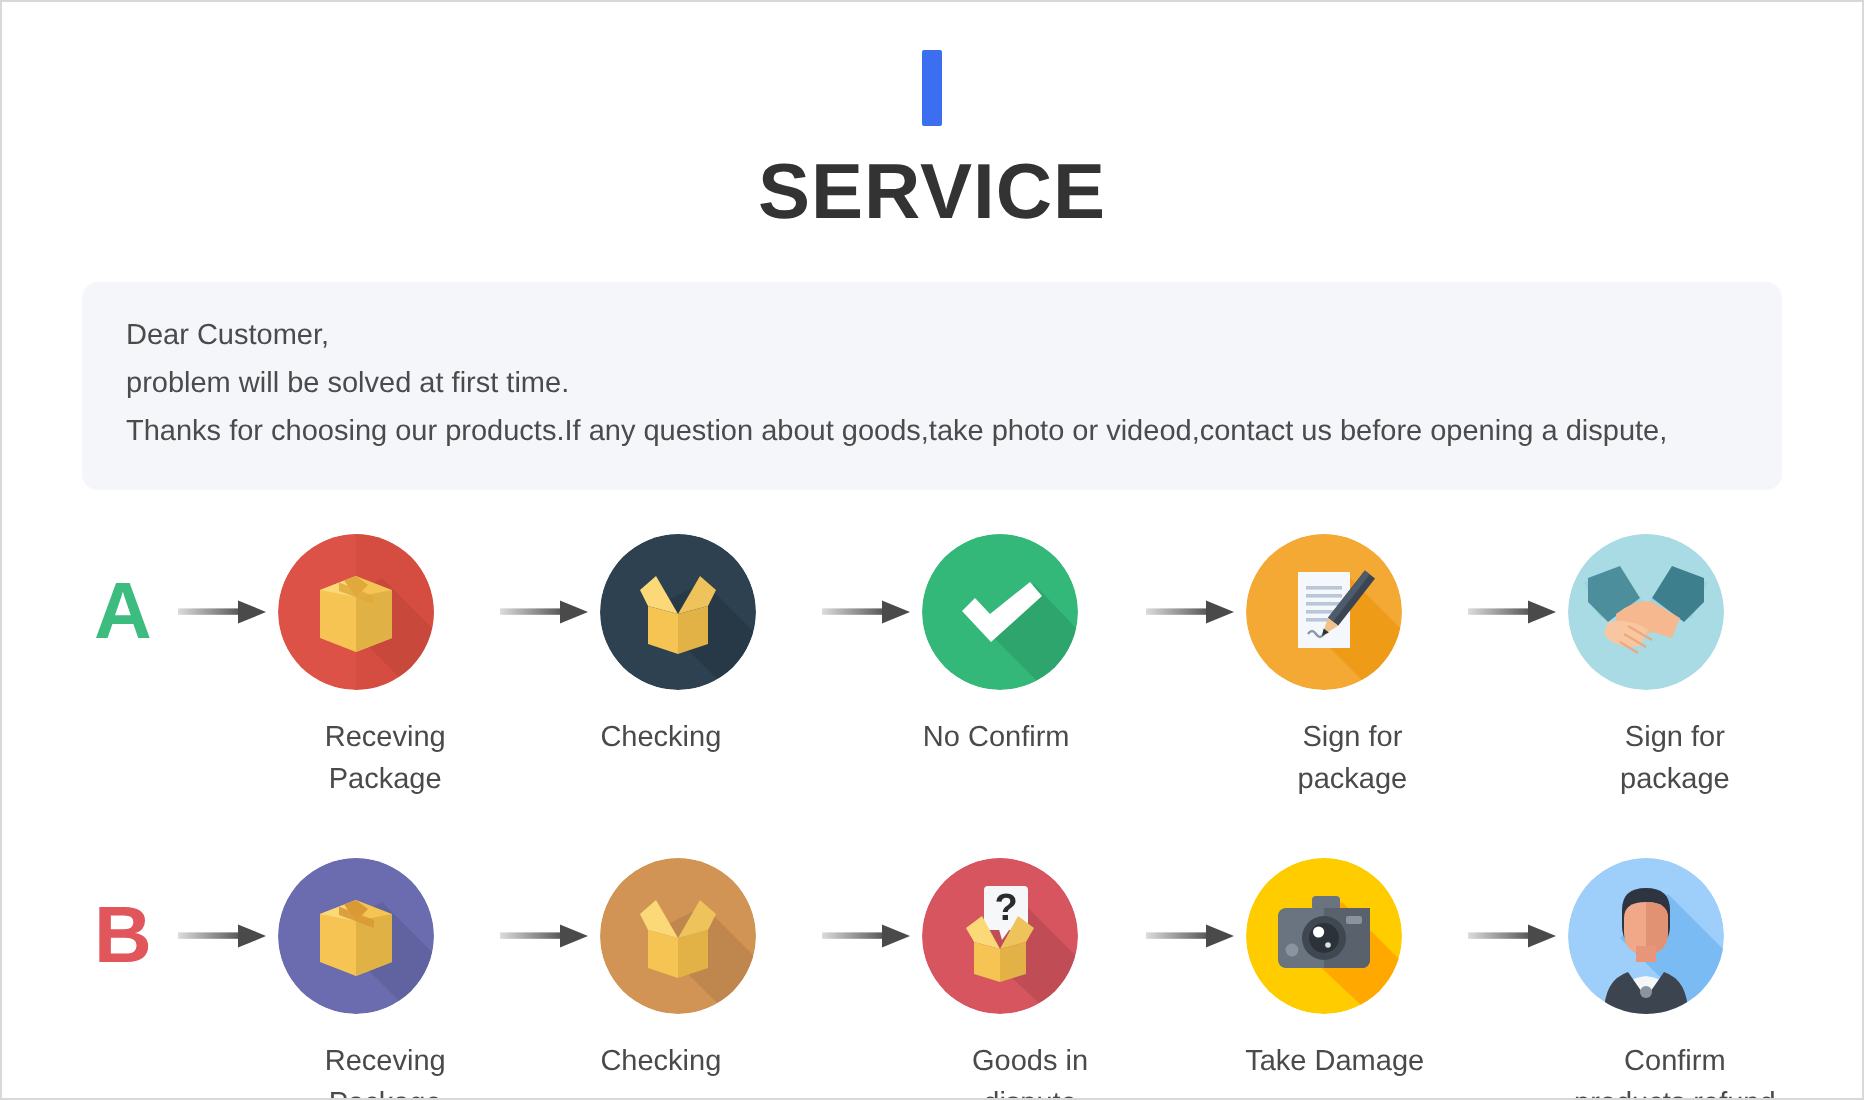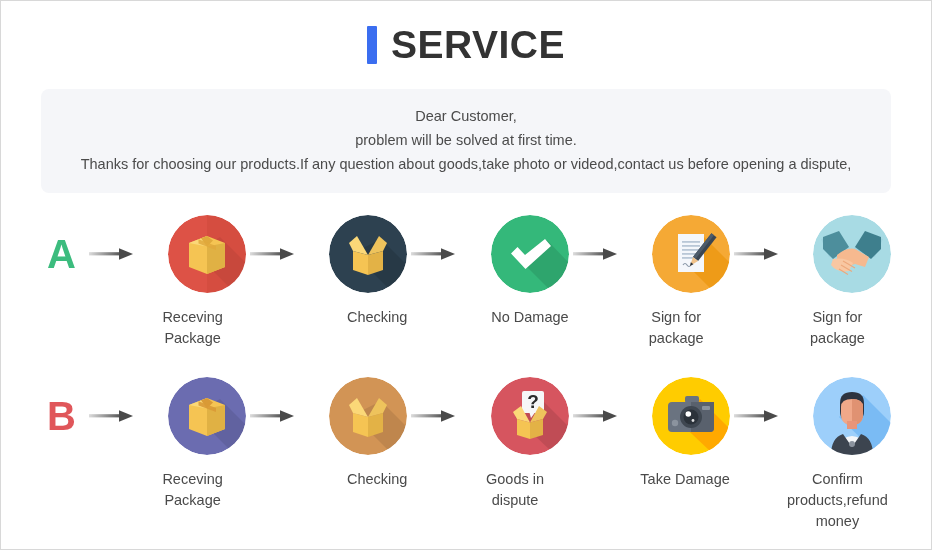--- a/index.html
+++ b/index.html
@@ -18,20 +18,21 @@
     overflow: hidden;
   }
 
   
   .title-wrap {
     display: flex;
     align-items: center;
     justify-content: center;
     gap: 14px;
     margin-top: 24px;
+    flex-direction: column;
   }
   .title-bar {
     width: 10px;
     height: 38px;
     background: #3b6ef0;
     border-radius: 1px;
   }
   .title-text {
     font-size: 39px;
     font-weight: bold;
@@ -39,21 +40,20 @@
     color: #333333;
     line-height: 1;
   }
 
   
   .notice {
     margin: 25px 40px 0 40px;
     background: #f5f6f9;
     border-radius: 8px;
     padding: 15px 22px 17px 22px;
-    text-align: center;
   }
   .notice p {
     font-size: 14.5px;
     color: #4b4b4b;
     line-height: 24px;
     white-space: nowrap;
   }
 
   
   .flow-row {
@@ -82,21 +82,21 @@
     display: flex;
     align-items: center;
     justify-content: center;
   }
   .arrow svg { display: block; }
 
   .step {
     flex: 1 1 0;
     display: flex;
     flex-direction: column;
-    align-items: flex-end;
+    align-items: flex-start;
   }
   .icon-circle {
     width: 78px;
     height: 78px;
     border-radius: 50%;
     position: relative;
     overflow: hidden;
     flex: 0 0 auto;
   }
   .icon-circle svg { display: block; width: 78px; height: 78px; }
@@ -190,21 +190,21 @@
     </div>
 
     <div class="step">
       <div class="icon-circle">
         <svg viewBox="0 0 78 78">
           <circle cx="39" cy="39" r="39" fill="#34b87a"></circle>
           <path d="M34 44 L56 25 L78 48 L78 56 A39 39 0 0 1 58 74 L24 40 Z" fill="#000" opacity="0.10"></path>
           <path d="M20 38.5 L26.5 32 L34 40 L54 24 L60 31 L34.5 54 Z" fill="#ffffff"></path>
         </svg>
       </div>
-      <div class="step-label">No Damage</div>
+      <div class="step-label">No Confirm</div>
     </div>
 
     <div class="arrow">
       <svg width="46" height="16" viewBox="0 0 46 16">
         <rect x="0" y="6.2" width="34" height="3.2" fill="url(#ga0)"></rect>
         <path d="M30 2.2 L44 8 L30 13.8 Z" fill="#4a4a4a"></path>
       </svg>
     </div>
 
     <div class="step">

